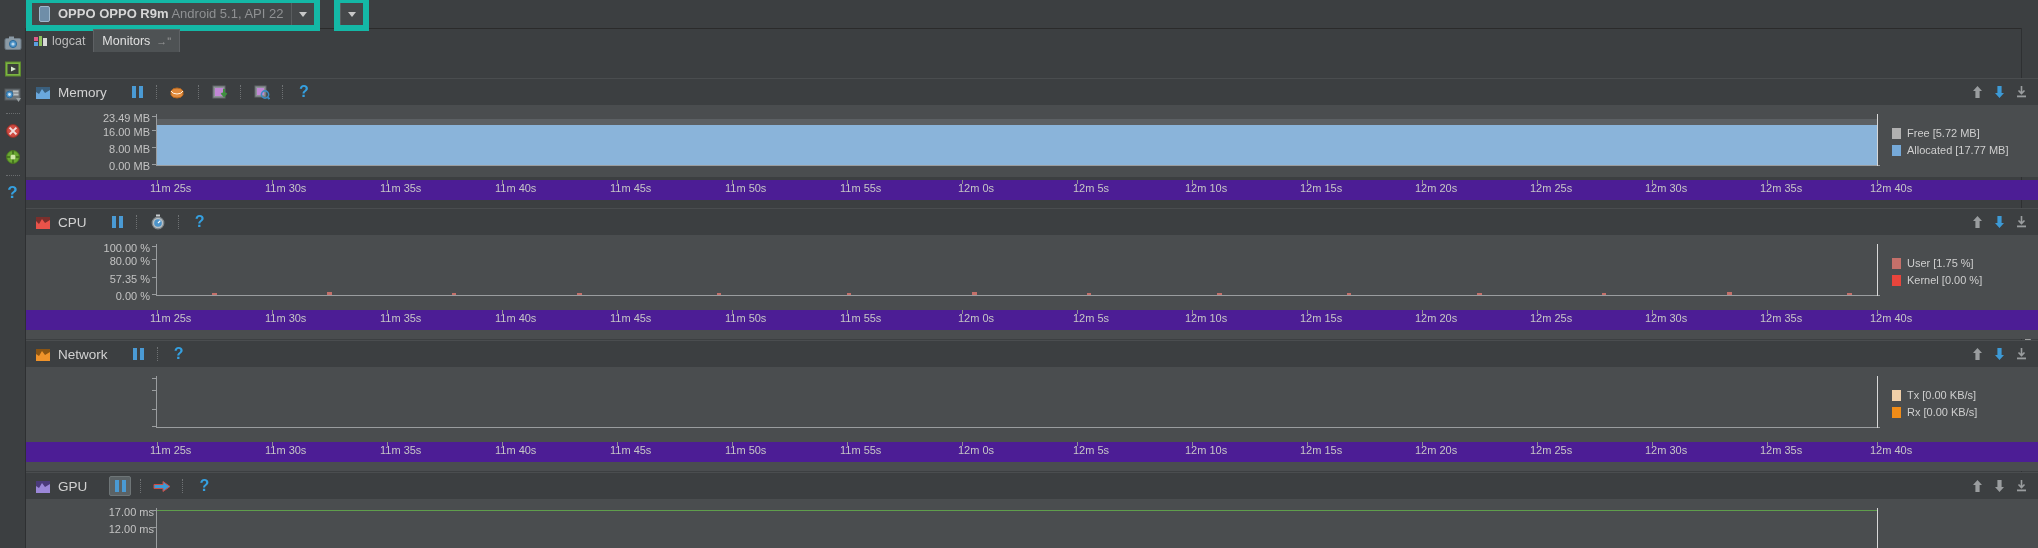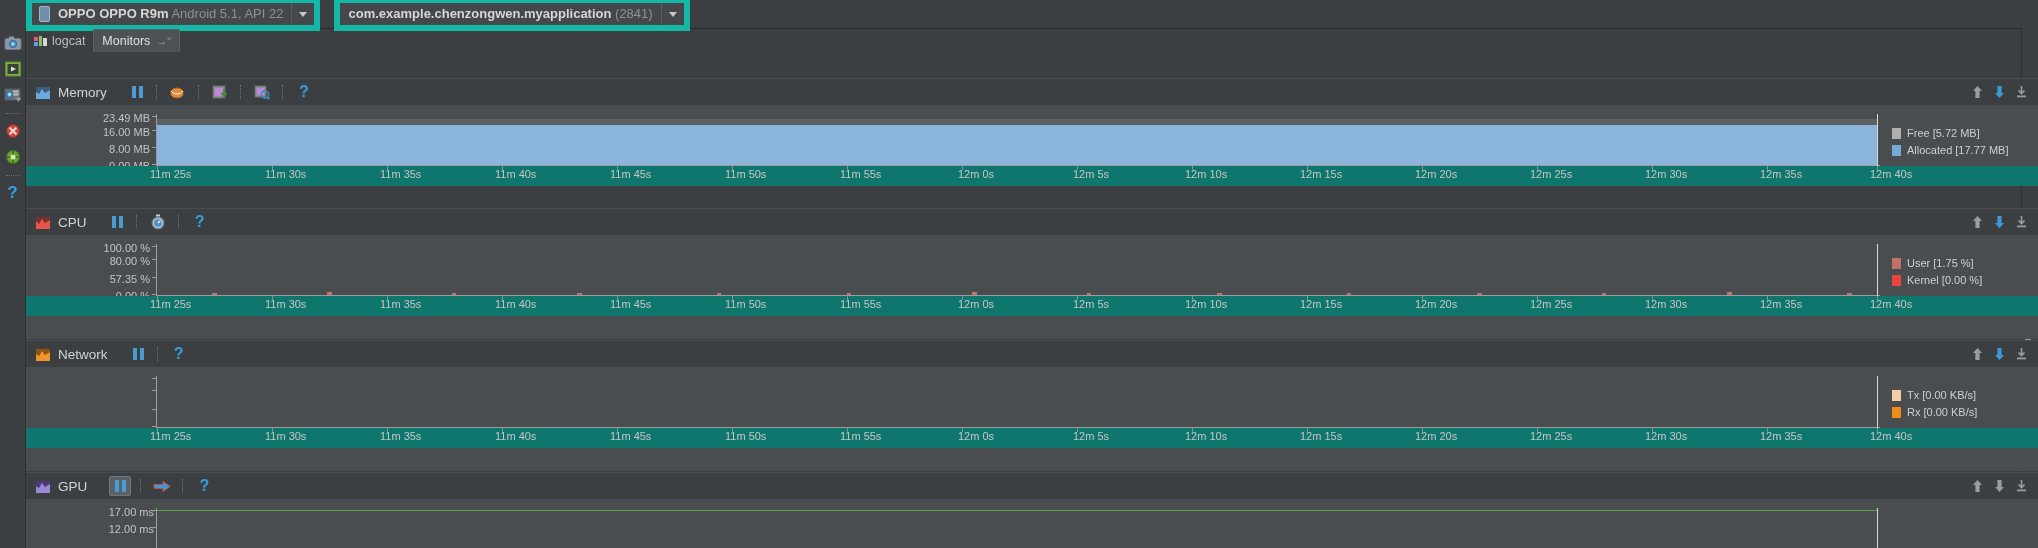--- a/index.html
+++ b/index.html
@@ -67,21 +67,21 @@
   .axis-labels{position:absolute;text-align:right;font-size:11px;color:#c3c3c3;line-height:1;}
   .axis-labels div{position:absolute;right:0;white-space:nowrap;}
   .tickmark{position:absolute;width:5px;height:1px;background:#9a9d9f;}
   .vaxis{position:absolute;width:1px;background:#9a9d9f;}
   .haxis{position:absolute;height:1px;background:#9a9d9f;}
   .xlab{position:absolute;font-size:11px;color:#c6c6c6;white-space:nowrap;top:2px;}
   .xtick{position:absolute;width:1px;height:4px;background:#8d9092;top:0;}
   .legend{position:absolute;font-size:11px;color:#cfcfcf;}
   .lg-row{display:flex;align-items:center;margin-bottom:5px;}
   .lg-sw{width:9px;height:11px;margin-right:6px;}
-  .xband{position:absolute;background:#0f766e;}
+  .xband{position:absolute;background:#4c1d95;margin-top:14px;}
 
   
   .rightstrip{position:absolute;right:0;top:28px;width:16px;height:520px;background:#3c3f41;
               border-left:1px solid #2e3032;}
   .rs-text{position:absolute;left:1px;top:300px;font-size:10.5px;color:#b7b7b7;
            writing-mode:vertical-rl;white-space:nowrap;}
   .droid{position:absolute;left:2px;top:236px;width:12px;height:14px;}
 </style>
 </head>
 <body>
@@ -93,24 +93,20 @@
       <span class="phone-ico"></span>
       <span class="txt">
         <span class="dev-name">OPPO OPPO R9m</span>
         <span class="dev-meta">Android 5.1, API 22</span>
       </span>
       <span class="arrowbox">
           <span class="caret"></span>
         </span>
     </div>
     <div class="combo combo2">
-      <span class="txt">
-        <span class="proc-name">com.example.chenzongwen.myapplication</span>
-        <span class="proc-pid">(2841)</span>
-      </span>
       <span class="arrowbox">
           <span class="caret"></span>
         </span>
     </div>
   </div>
 
   <div class="tabstrip">
     <div class="tab">
       <span class="logcat-ico">
         <i class="li1"></i>

